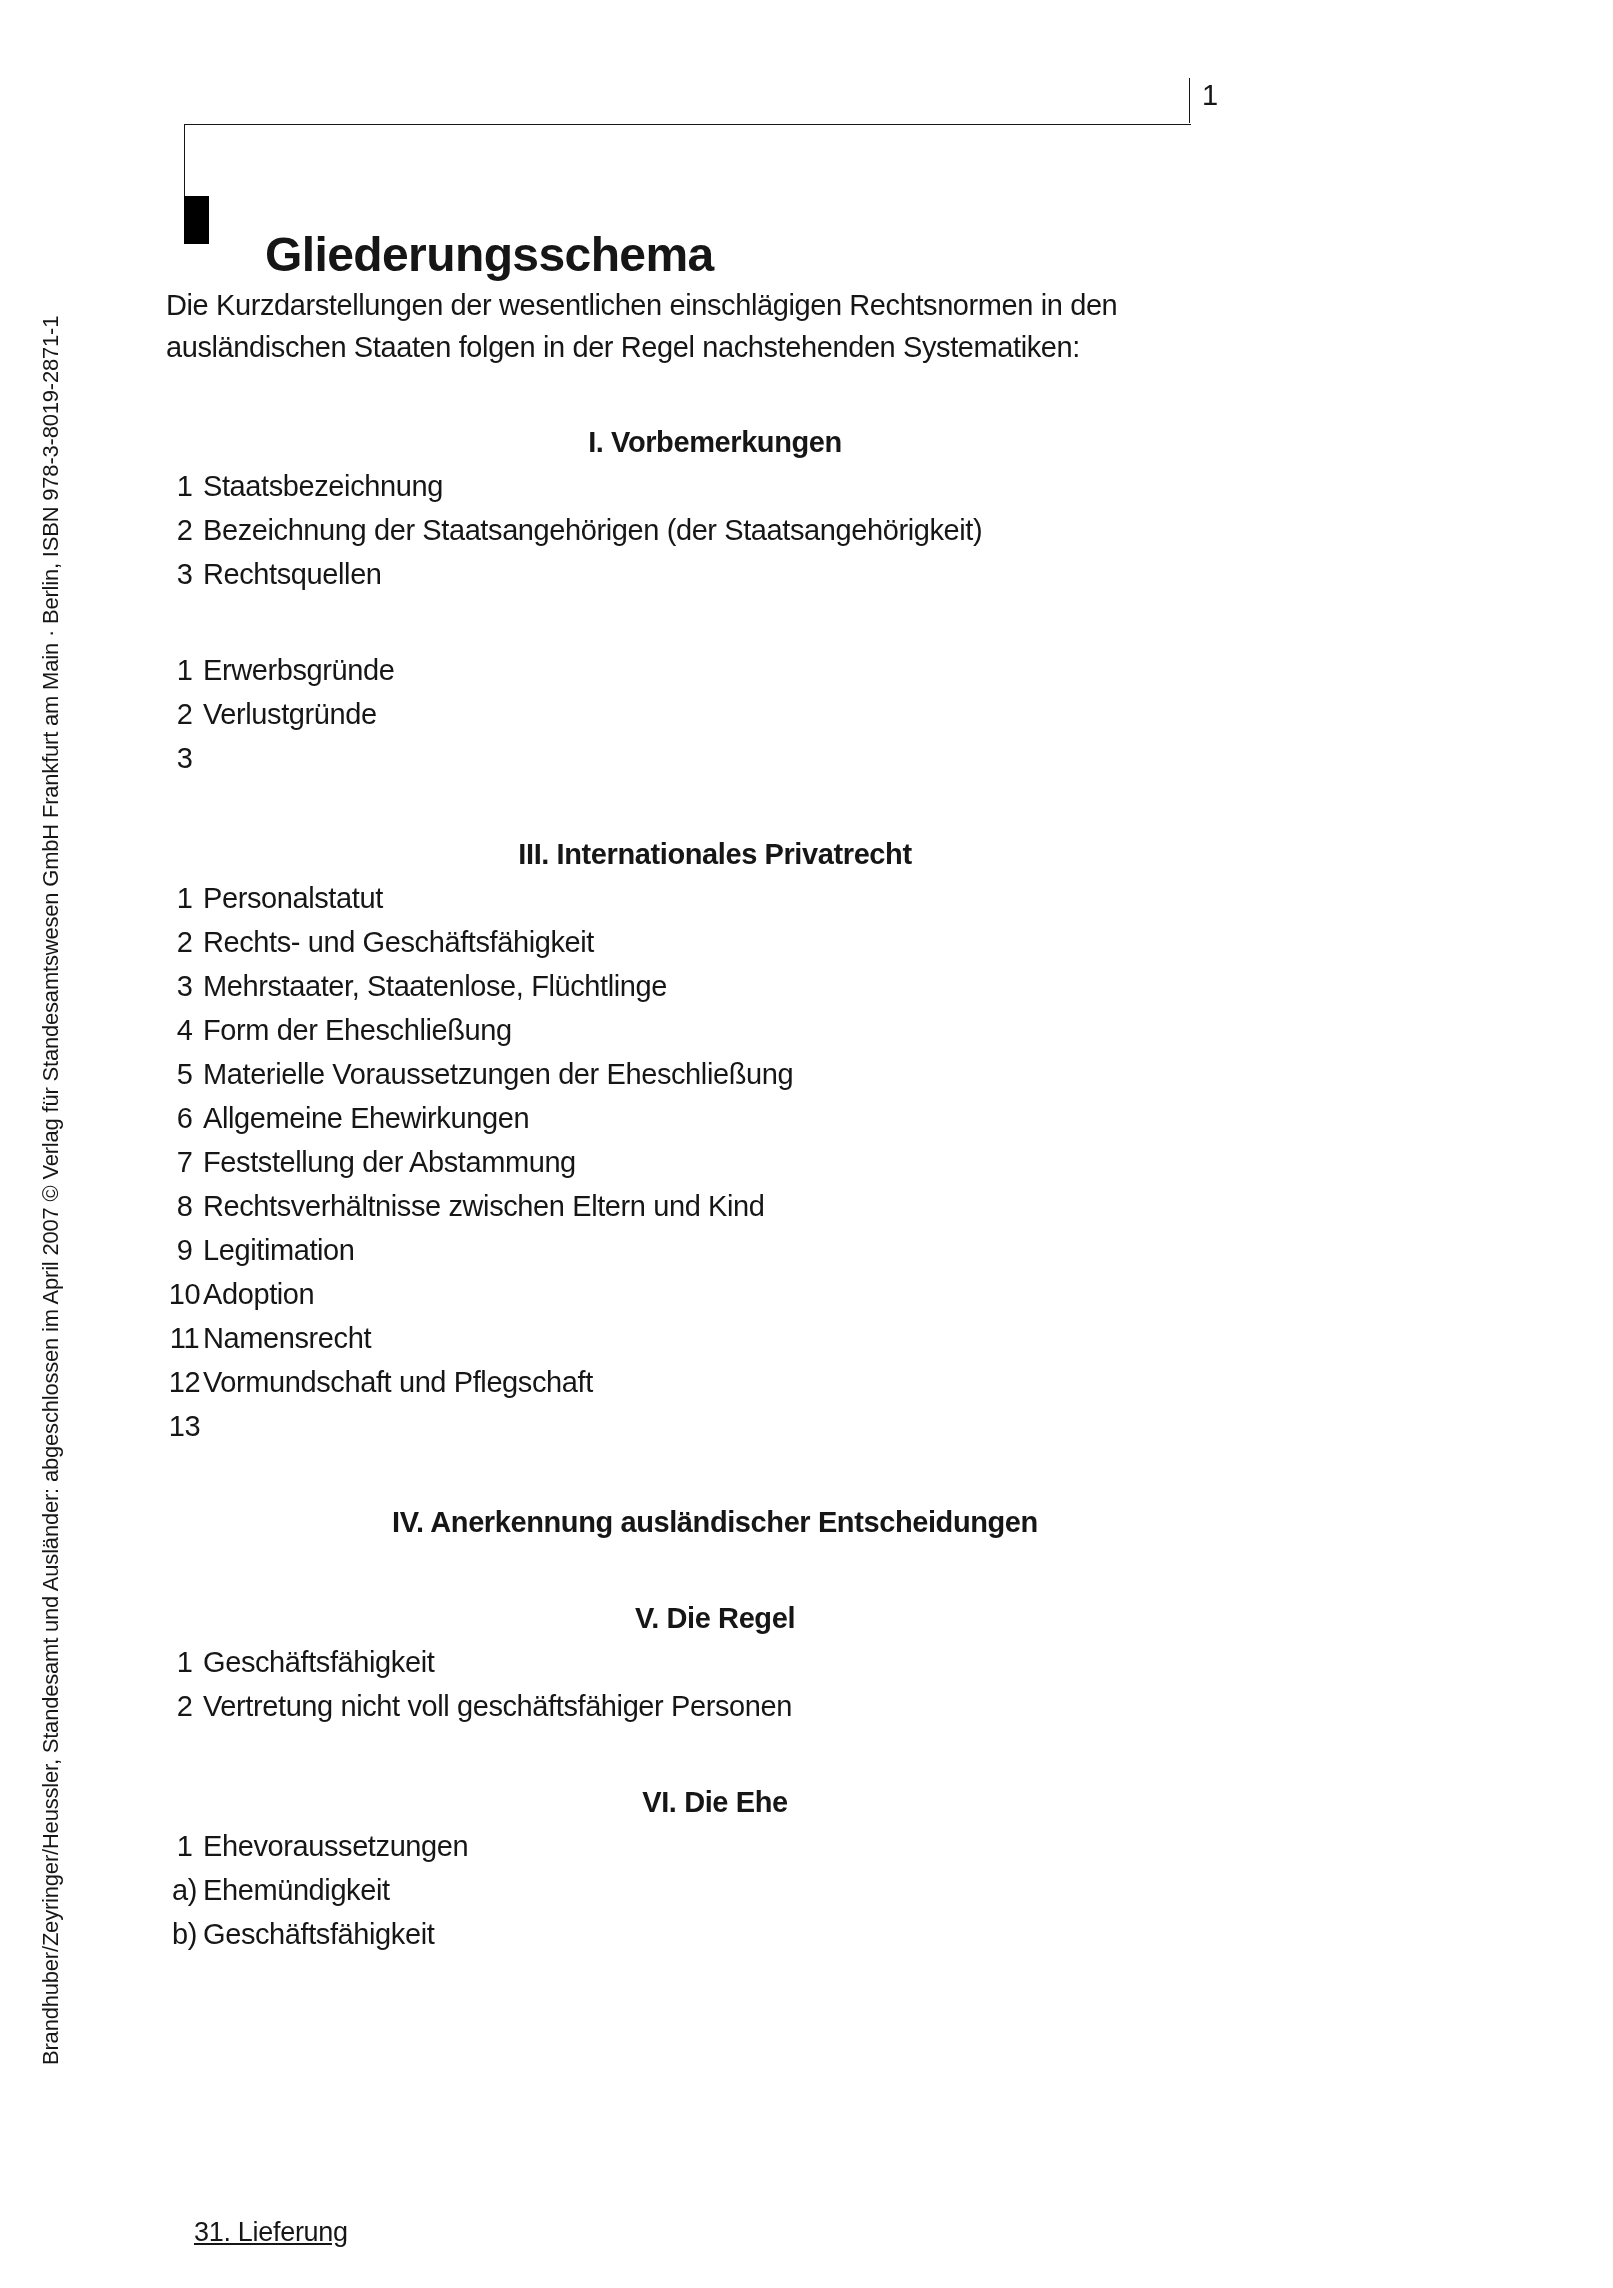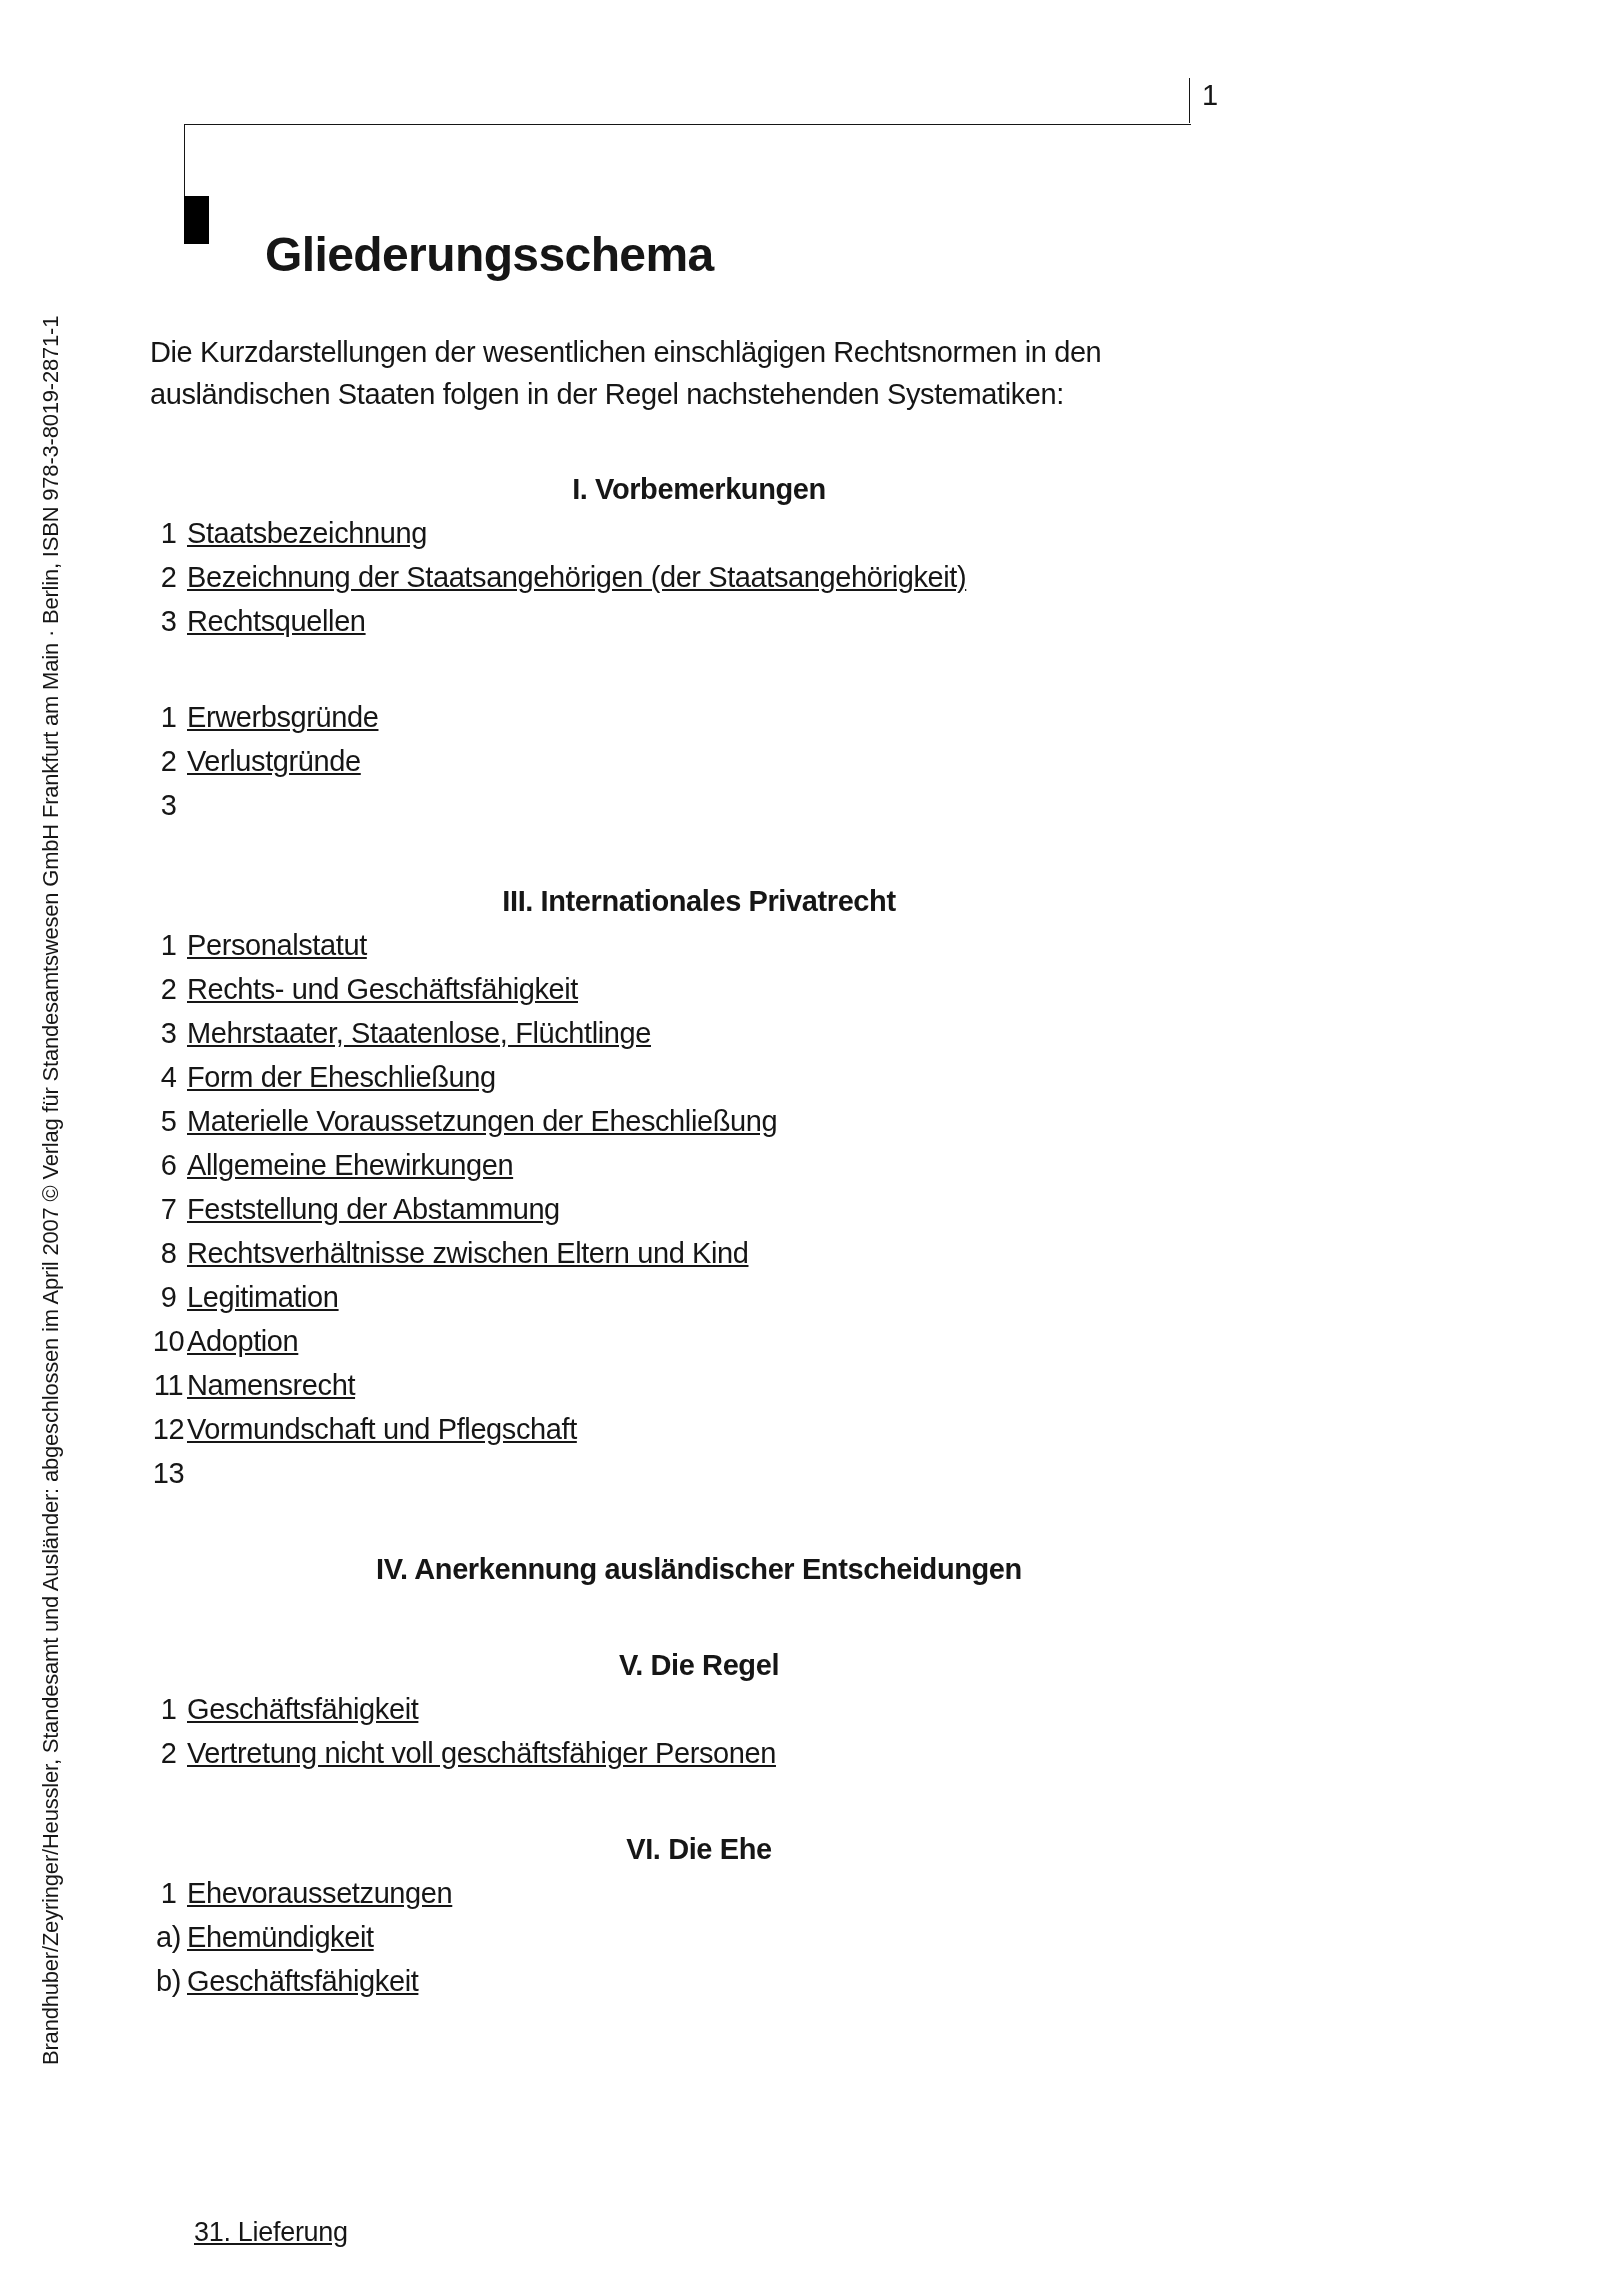--- a/index.html
+++ b/index.html
@@ -59,25 +59,24 @@
     line-height: 50px;
     font-weight: bold;
     letter-spacing: -0.6px;
     white-space: nowrap;
     margin-left: 36px;
   }
 
   
   .content {
     position: absolute;
-    left: 150px; top: 284px;
+    left: 166px; top: 284px;
     width: 1061px;
     font-size: 29px;
     letter-spacing: -0.4px;
-    margin-top: 47px;
   }
   .intro { margin: 0; line-height: 42px; }
   .intro .line { display: block; white-space: nowrap; }
 
   .section { margin-top: 52px; text-align: center; }
   .section .heading {
     margin: 0;
     padding-left: 37px;
     font-size: 29px;
     font-weight: bold;
@@ -85,21 +84,21 @@
     letter-spacing: -0.4px;
     white-space: nowrap;
   }
   .items { list-style: none; margin: 0; padding: 0; }
   .item {
     display: flex;
     line-height: 44px;
     white-space: nowrap;
   }
   .item .num { flex: 0 0 37px; width: 37px; }
-  .item .txt { flex: 0 0 auto; text-decoration: underline; }
+  .item .txt { flex: 0 0 auto; }
 
   
   .sidebar-text {
     position: absolute;
     left: 35px; top: 2065px;
     transform-origin: 0 0;
     transform: rotate(-90deg);
     white-space: nowrap;
     font-size: 22px;
     line-height: 31px;

